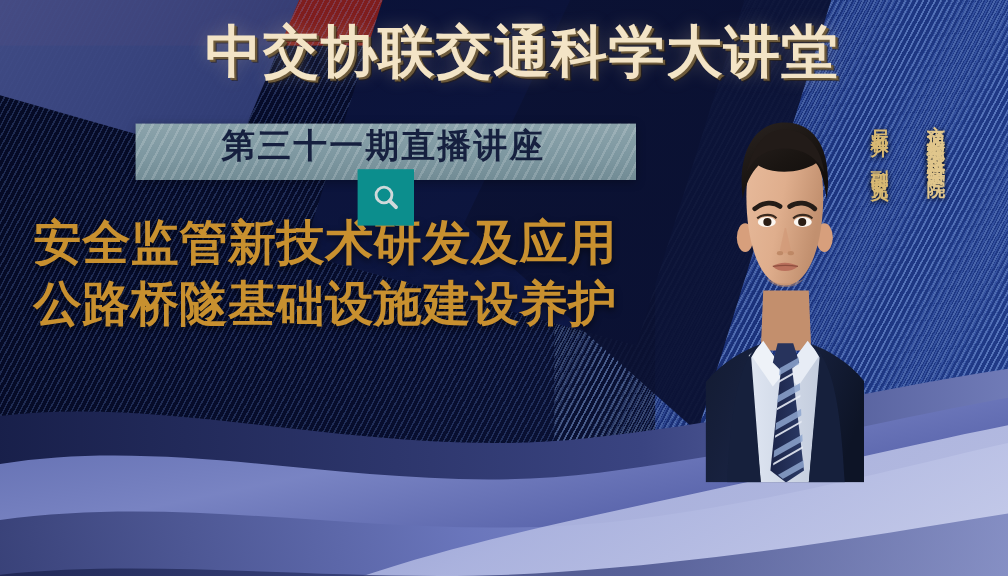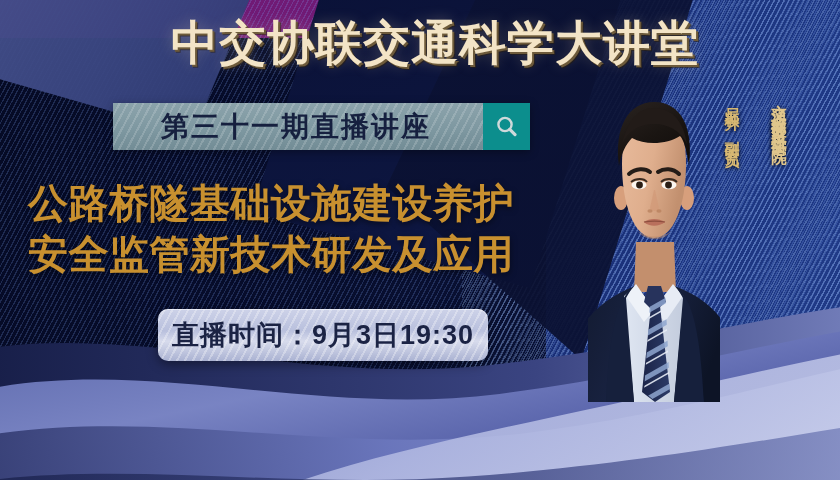--- a/index.html
+++ b/index.html
@@ -5,21 +5,21 @@
   html, body {
     margin: 0;
     padding: 0;
     background: #000;
   }
   #poster {
     position: relative;
     width: 840px;
     height: 480px;
     overflow: hidden;
-    background: #701a75;
+    background: #7f1d1d;
     font-family: "Liberation Sans", "DejaVu Sans", sans-serif;
     user-select: none;
   }
 
   
   .bg-base {
     position: absolute;
     inset: 0;
     background:
       linear-gradient(115deg, #0b1238 0%, #0c1440 22%, #132croll 22%),
@@ -130,20 +130,21 @@
   .searchbar {
     position: absolute;
     left: 113px;
     top: 103px;
     width: 417px;
     height: 47px;
     display: flex;
     align-items: center;
     background: linear-gradient(180deg, #8ba3ab 0%, #7e98a1 55%, #728c95 100%);
     box-shadow: 0 2px 8px rgba(0,0,0,.35);
+    flex-direction: column;
   }
   .searchbar::after {
     content: "";
     position: absolute;
     inset: 0;
     background-image: repeating-linear-gradient(
       118deg,
       rgba(255,255,255,0.00) 0px,
       rgba(255,255,255,0.00) 5px,
       rgba(255,255,255,0.16) 5px,
@@ -327,27 +328,24 @@
       <span>
         <svg width="26" height="26" viewBox="0 0 26 26">
           <circle cx="11" cy="10.5" r="6.6" fill="none" stroke="#cfd9da" stroke-width="2.4"></circle>
           <line x1="15.8" y1="15.4" x2="21" y2="20.6" stroke="#cfd9da" stroke-width="3.2" stroke-linecap="round"></line>
         </svg>
       </span>
     </div>
   </div>
 
   <div class="lecture-title">
+    <div>安全监管新技术研发及应用</div>
     <div>公路桥隧基础设施建设养护</div>
-    <div>安全监管新技术研发及应用</div>
   </div>
 
-  <div class="time-badge">
-    <span class="time-badge-text">直播时间：9月3日19:30</span>
-  </div>
 
   <div class="portrait">
     <svg width="132" height="310" viewBox="0 0 132 310">
       <defs>
         <linearGradient id="skin" x1="0" y1="0" x2="1" y2="0.4">
           <stop offset="0%" stop-color="#e8bb9c"></stop>
           <stop offset="55%" stop-color="#dfae8d"></stop>
           <stop offset="100%" stop-color="#c2906f"></stop>
         </linearGradient>
         <linearGradient id="hair" x1="0" y1="0" x2="0.6" y2="1">

